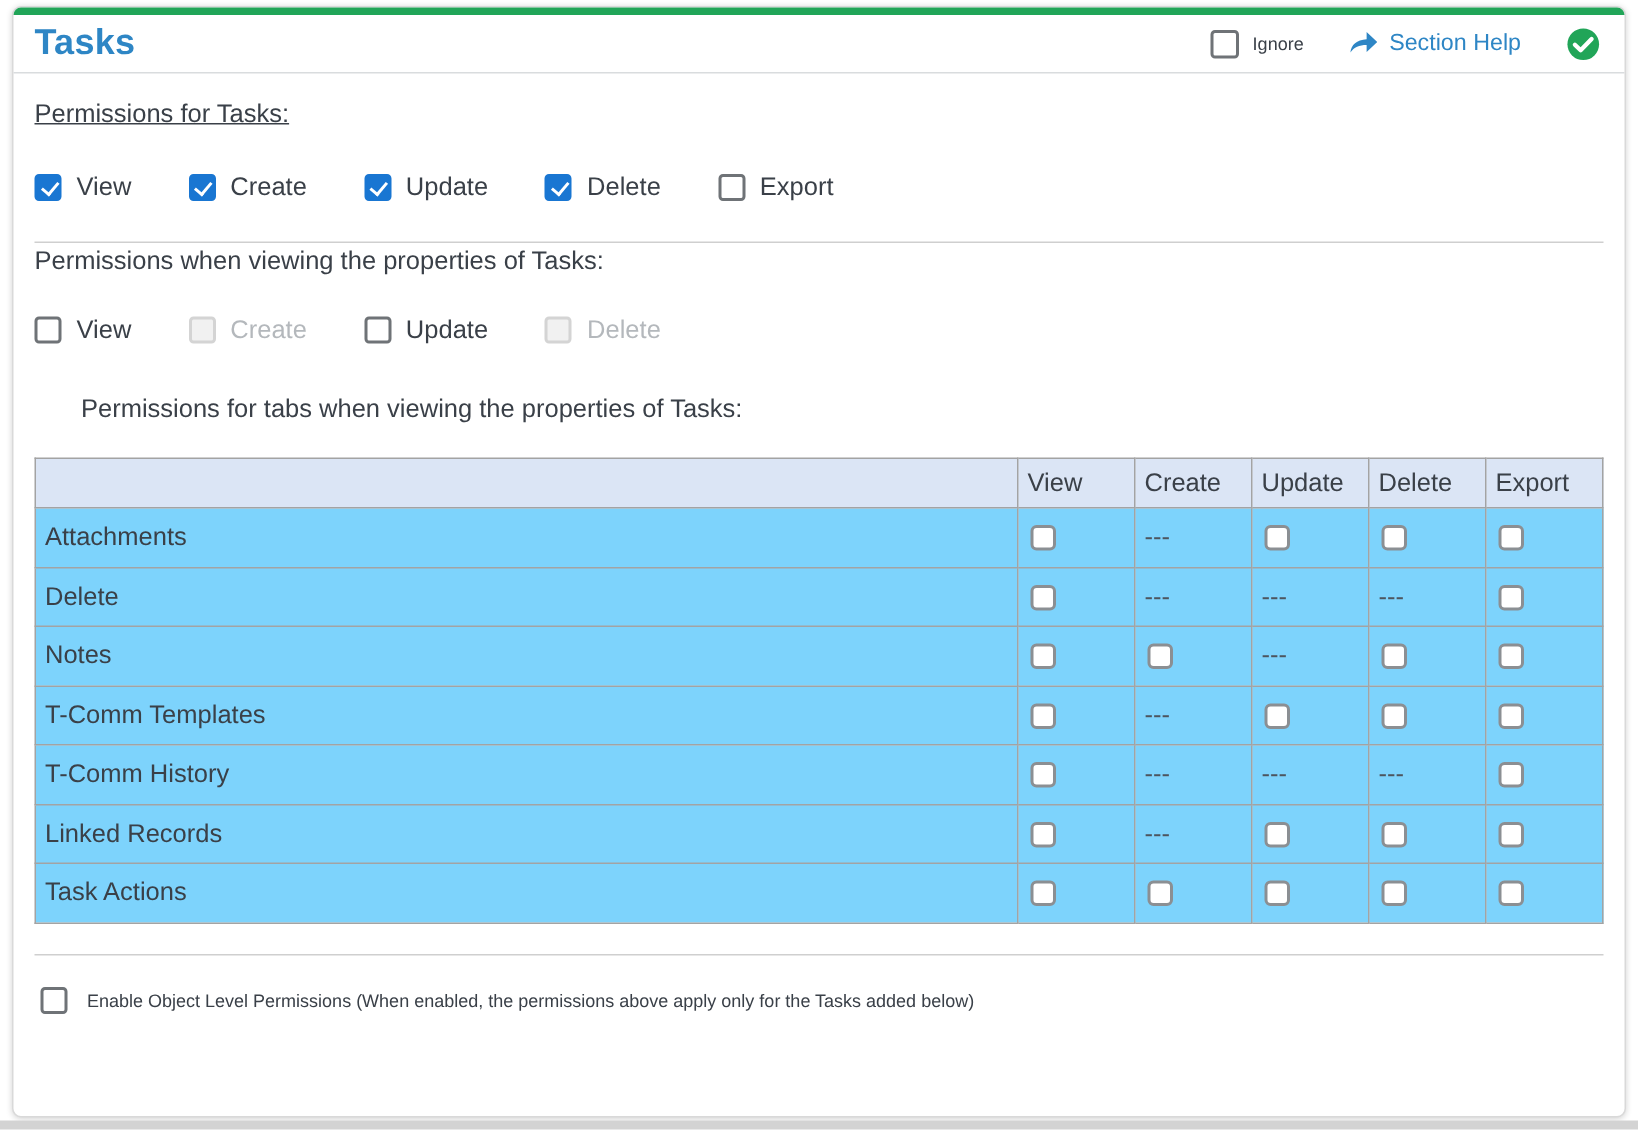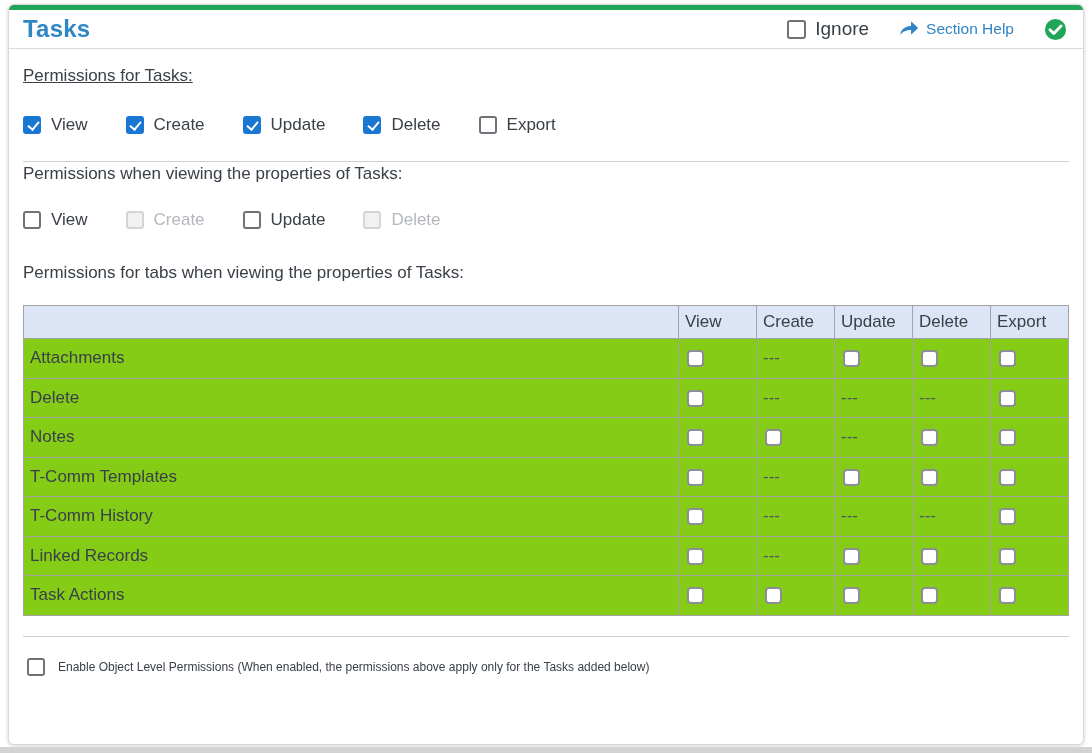--- a/index.html
+++ b/index.html
@@ -14,21 +14,21 @@
   .green-bar { height: 5px; border-radius: 5px 5px 0 0; }
 
   .card-header {
     display: flex; align-items: center; justify-content: space-between;
     height: 39px; padding: 0 16px 0 14px; border-bottom: 1px solid #d9dcde;
   }
   .title { font-size: 24px; font-weight: 600; letter-spacing: 0.2px; }
   .header-right { display: flex; align-items: center; gap: 30px; }
 
   .ignore-wrap { display: flex; align-items: center; gap: 9px; cursor: pointer;
-    font-size: 19px; color: #3a4048; }
+    font-size: 12px; color: #3a4048; }
   .help-link { display: flex; gap: 7px; cursor: pointer;
     font-size: 15.5px; text-decoration: none; }
   .ok-badge { width: 23px; height: 23px; display: inline-flex; }
 
   .card-body { padding: 0 14px; position: relative; }
 
   .section-label { font-size: 17px; margin-top: 17px; color: #3a4048; }
   .label-row { display: flex; justify-content: space-between; align-items: flex-start; text-decoration: underline; }
 
   .hamburger { margin-top: 15px; margin-right: 9px; cursor: pointer; display: inline-block; }
@@ -45,21 +45,21 @@
     width: 5px; height: 9px; border: solid #fff; border-width: 0 2.6px 2.6px 0;
     transform: rotate(40deg); }
   .cb.disabled { background: #f1f1f1; border-color: #d4d4d4; }
 
   .divider { border: none; border-top: 1px solid #cfcfcf; margin-top: 26px; }
 
   table.perm-table { border-collapse: collapse; width: 100%; margin-top: 22px;
     font-size: 17px; table-layout: fixed; }
   .perm-table th, .perm-table td { border: 1px solid #a3a3a3; padding: 0 6px; text-align: left; }
   .perm-table th { background: #dbe5f5; font-weight: normal; height: 33px; }
-  .perm-table td { height: 39.5px; background: #84cc16; }
+  .perm-table td { height: 39.5px; background: #7dd3fc; }
   .perm-table col.perm-col { width: 78px; }
   .cell-cb { width: 17px; height: 17px; border-width: 2px; border-color: #8b8f93;
     border-radius: 4px; margin-left: 2px; vertical-align: middle; }
   .dash { color: #4d555e; }
 
   .bottom-row { display: flex; align-items: center; gap: 13px; margin-top: 21px;
     font-size: 12px; padding-left: 4px; }
 
   .next-strip { position: absolute; left: 0; bottom: 0; width: 1092px; height: 6px;
     background: #d3d3d3; }
@@ -139,21 +139,21 @@
         <label class="cb-item">
           <span class="cb"></span>
           <span>Update</span>
         </label>
         <label class="cb-item disabled">
           <span class="cb disabled"></span>
           <span>Delete</span>
         </label>
       </div>
 
-    <div class="section-label" style="margin-top:33px;">Permissions for tabs when viewing the properties of Tasks:</div>
+    <div class="section-label" style="margin-top:33px;margin-left:31px;">Permissions for tabs when viewing the properties of Tasks:</div>
 
     <table class="perm-table" id="perm-table">
         <colgroup>
           <col>
           <col class="perm-col">
           <col class="perm-col">
           <col class="perm-col">
           <col class="perm-col">
           <col class="perm-col">
         </colgroup>

